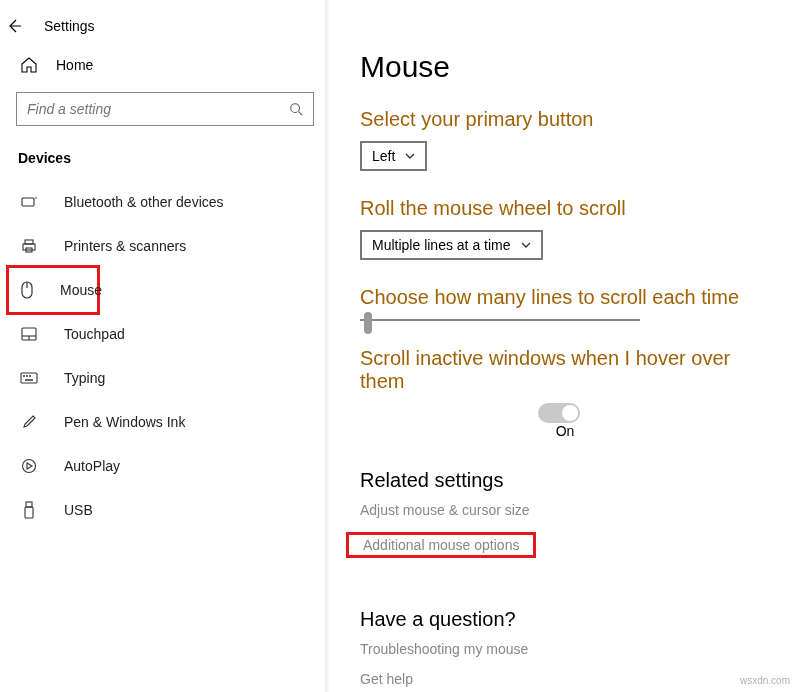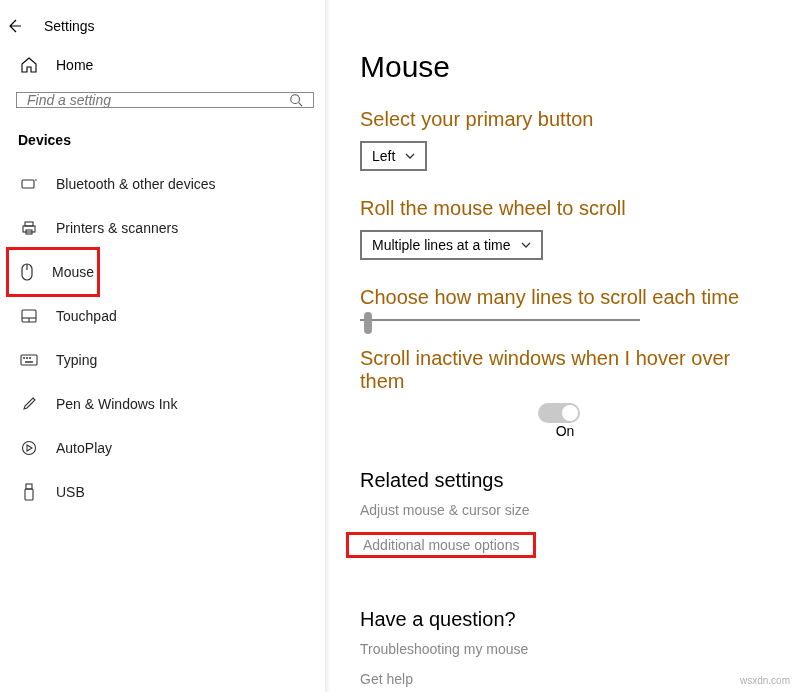--- a/index.html
+++ b/index.html
@@ -52,21 +52,21 @@
       display: flex;
       align-items: center;
       padding: 10px 20px;
       cursor: pointer;
     }
     .home-row .icon { margin-right: 18px; }
     .home-text { font-size: 14px; }
     .search-box {
       margin: 8px 16px 18px 16px;
       border: 1px solid #888;
-      height: 16px;
+      height: 34px;
       display: flex;
       align-items: center;
       padding: 0 10px;
       background: #fff;
     }
     .search-box input {
       border: none;
       outline: none;
       flex: 1;
       font-size: 14px;
@@ -80,20 +80,21 @@
       font-size: 14px;
       padding: 6px 18px 14px 18px;
     }
     .nav-item {
       display: flex;
       align-items: center;
       padding: 13px 20px;
       cursor: pointer;
       font-size: 14px;
       color: #222;
+      gap: 8px;
     }
     .nav-item .icon {
       width: 18px;
       height: 18px;
       margin-right: 18px;
       display: flex;
       align-items: center;
       justify-content: center;
     }
     .highlight-red {

